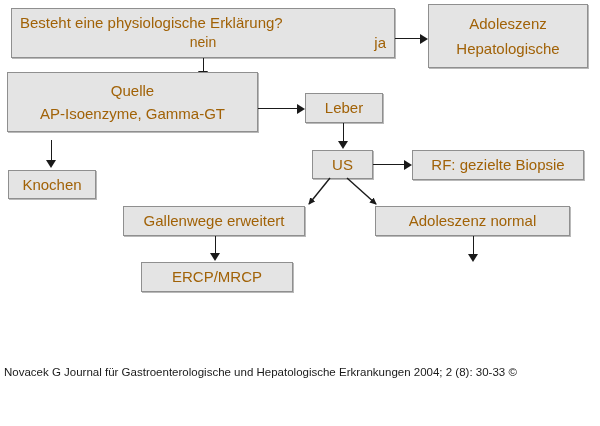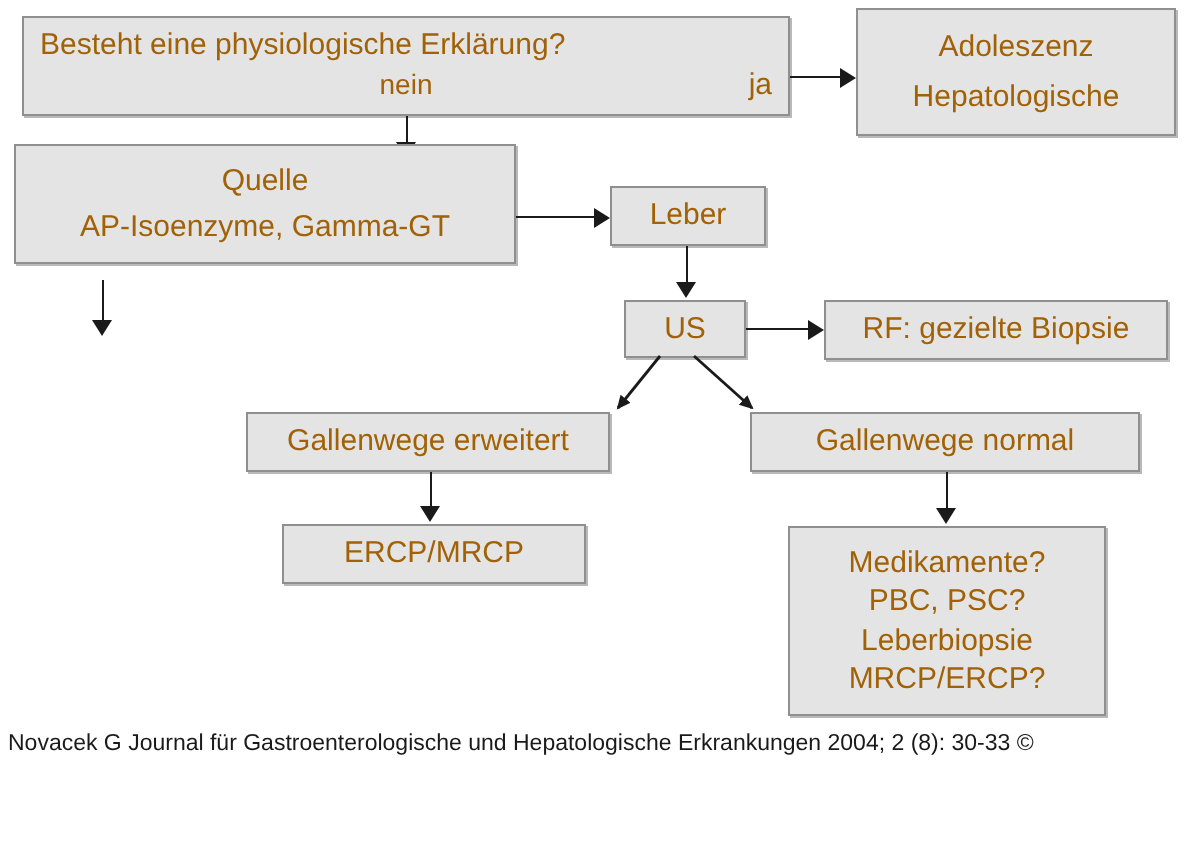--- a/index.html
+++ b/index.html
@@ -126,20 +126,23 @@
     <span class="ln">Quelle</span>
     <span class="ln">AP-Isoenzyme, Gamma-GT</span>
   </div>
 
   <div class="ln-v" style="left:51px; top:140px; height:22px;"></div>
   <div class="arrow down" style="left:46px; top:160px;"></div>
 
   <div class="ln-h" style="left:258px; top:108px; width:41px;"></div>
   <div class="arrow right" style="left:297px; top:104px;"></div>
 
+  <div class="node" style="left:8px; top:170px; width:88px; height:29px;">
+    <span class="ln">Knochen</span>
+  </div>
 
   <div class="node" style="left:305px; top:93px; width:78px; height:30px;">
     <span class="ln">Leber</span>
   </div>
 
   <div class="ln-v" style="left:343px; top:123px; height:19px;"></div>
   <div class="arrow down" style="left:338px; top:141px;"></div>
 
   <div class="node" style="left:312px; top:150px; width:61px; height:29px;">
     <span class="ln">US</span>
@@ -160,35 +163,29 @@
     </defs>
     <line x1="40" y1="3" x2="19" y2="29" stroke="#1a1a1a" stroke-width="1.4" marker-end="url(#ah)"></line>
     <line x1="57" y1="3" x2="86" y2="29" stroke="#1a1a1a" stroke-width="1.4" marker-end="url(#ah)"></line>
   </svg>
 
   <div class="node" style="left:123px; top:206px; width:182px; height:30px;">
     <span class="ln">Gallenwege erweitert</span>
   </div>
 
   <div class="node" style="left:375px; top:206px; width:195px; height:30px;">
-    <span class="ln">Gallenwege normal</span>
+    <span class="ln">Adoleszenz normal</span>
   </div>
 
   <div class="ln-v" style="left:215px; top:236px; height:19px;"></div>
   <div class="arrow down" style="left:210px; top:253px;"></div>
 
   <div class="ln-v" style="left:473px; top:236px; height:20px;"></div>
   <div class="arrow down" style="left:468px; top:254px;"></div>
 
   <div class="node" style="left:141px; top:262px; width:152px; height:30px;">
     <span class="ln">ERCP/MRCP</span>
   </div>
 
-  <div class="node multi" style="left:394px; top:263px; width:159px; height:95px;">
-    <span class="ln">Medikamente?</span>
-    <span class="ln">PBC, PSC?</span>
-    <span class="ln">Leberbiopsie</span>
-    <span class="ln">MRCP/ERCP?</span>
-  </div>
 
   <div class="footer">Novacek G Journal für Gastroenterologische und Hepatologische Erkrankungen 2004; 2 (8): 30-33 ©</div>
 
 </div>
 
 </body></html>

